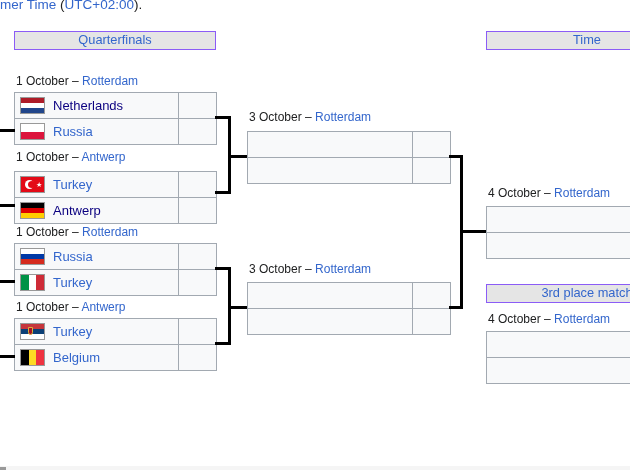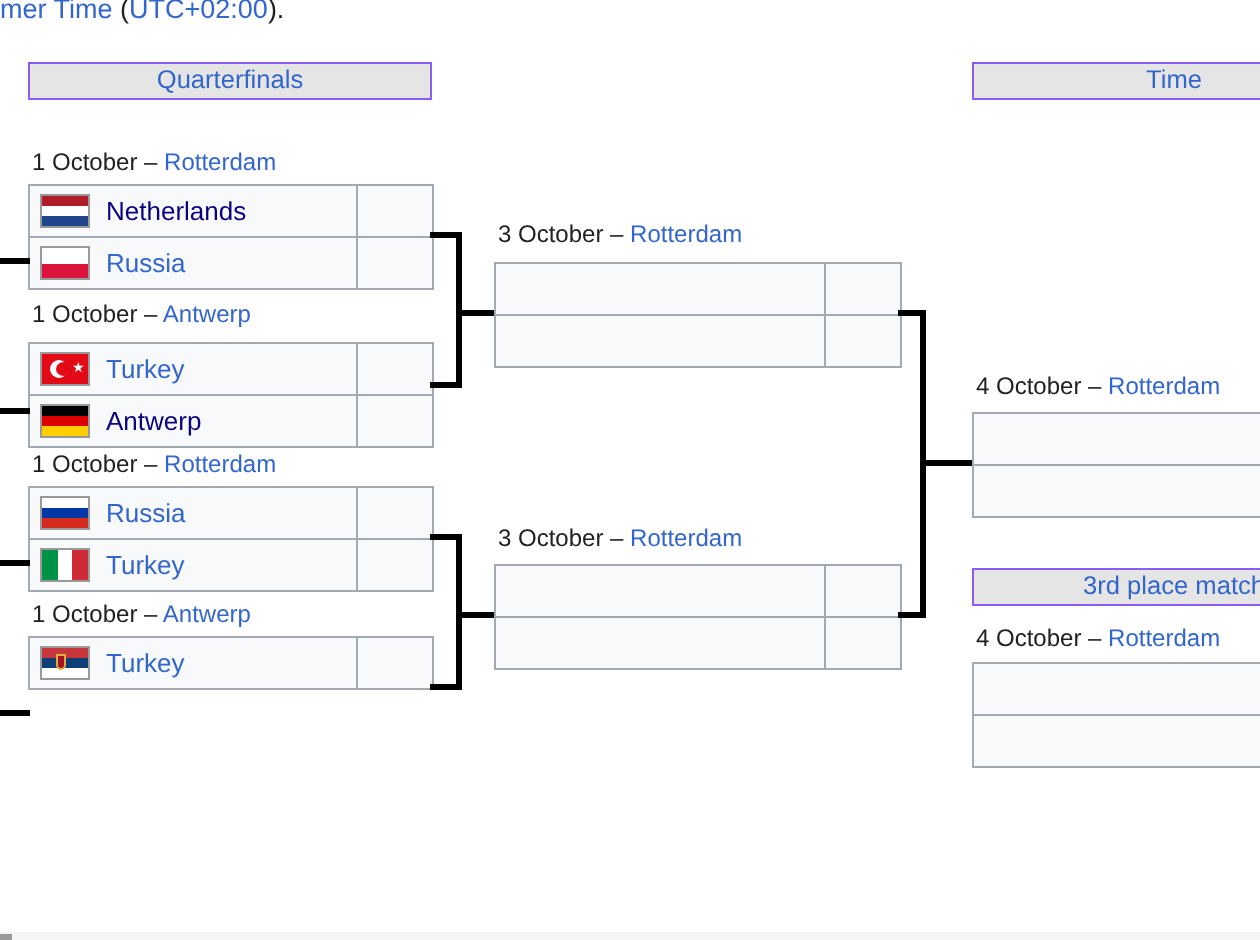--- a/index.html
+++ b/index.html
@@ -132,20 +132,29 @@
     <div class="brow">
       <span class="flag flag-h">
           <div class="stripe" style="background: rgb(198, 54, 60);"></div>
           <div class="stripe" style="background: rgb(12, 64, 118);"></div>
           <div class="stripe" style="background: rgb(255, 255, 255);"></div>
           <div class="shield"></div>
         </span>
       <span class="tname link">Turkey</span>
       <span class="score"></span>
     </div>
+    <div class="brow">
+      <span class="flag flag-v">
+          <div class="stripe" style="background: rgb(0, 0, 0);"></div>
+          <div class="stripe" style="background: rgb(253, 218, 36);"></div>
+          <div class="stripe" style="background: rgb(239, 51, 64);"></div>
+        </span>
+      <span class="tname link">Belgium</span>
+      <span class="score"></span>
+    </div>
   </div>
 
   <div class="abs match-label" style="left:249px;top:110px;">
     <span>3 October</span><span> – </span><span class="link">Rotterdam</span>
   </div>
   <div class="abs bracket-table" style="left:247px;top:131px;width:202px;">
     <div class="brow">
       <span class="tname"></span>
       <span class="score"></span>
     </div>

